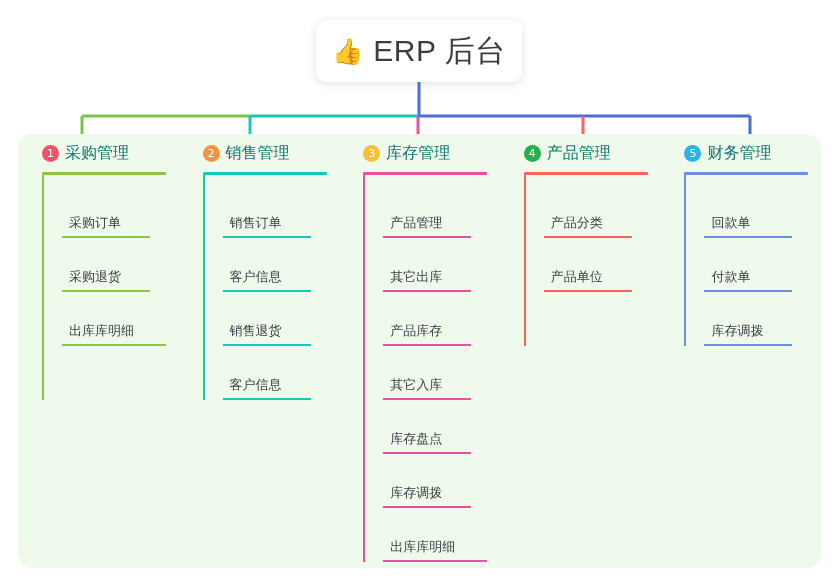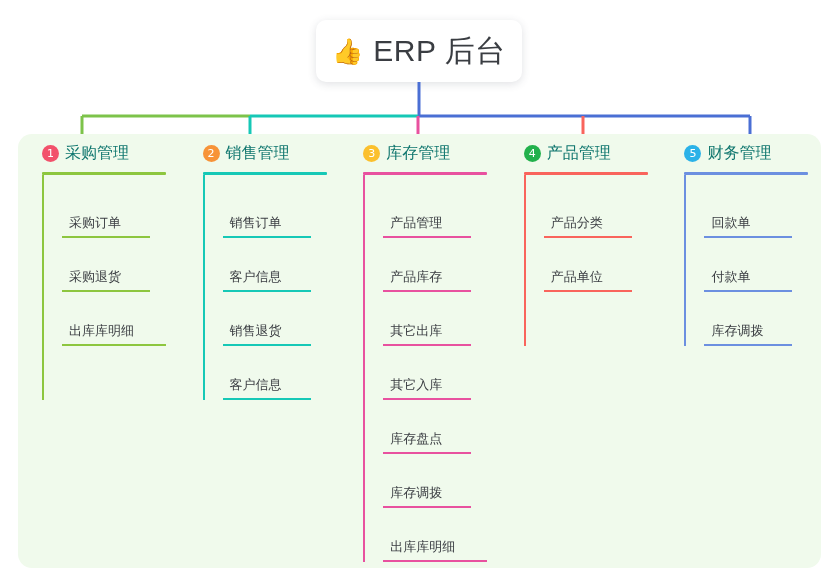--- a/index.html
+++ b/index.html
@@ -219,25 +219,25 @@
         <span class="badge" style="background: rgb(251, 192, 45);">3</span>
         <span class="col-title">库存管理</span>
       </div>
       <div class="col-rule" style="background: rgb(232, 81, 159);"></div>
       <div class="leaves">
         <div class="leaf">
           <span class="leaf-label">产品管理</span>
           <div class="leaf-rule" style="background: rgb(232, 81, 159);"></div>
         </div>
         <div class="leaf">
+          <span class="leaf-label">其它出库</span>
+          <div class="leaf-rule" style="background: rgb(232, 81, 159);"></div>
+        </div>
+        <div class="leaf">
           <span class="leaf-label">产品库存</span>
-          <div class="leaf-rule" style="background: rgb(232, 81, 159);"></div>
-        </div>
-        <div class="leaf">
-          <span class="leaf-label">其它出库</span>
           <div class="leaf-rule" style="background: rgb(232, 81, 159);"></div>
         </div>
         <div class="leaf">
           <span class="leaf-label">其它入库</span>
           <div class="leaf-rule" style="background: rgb(232, 81, 159);"></div>
         </div>
         <div class="leaf">
           <span class="leaf-label">库存盘点</span>
           <div class="leaf-rule" style="background: rgb(232, 81, 159);"></div>
         </div>

